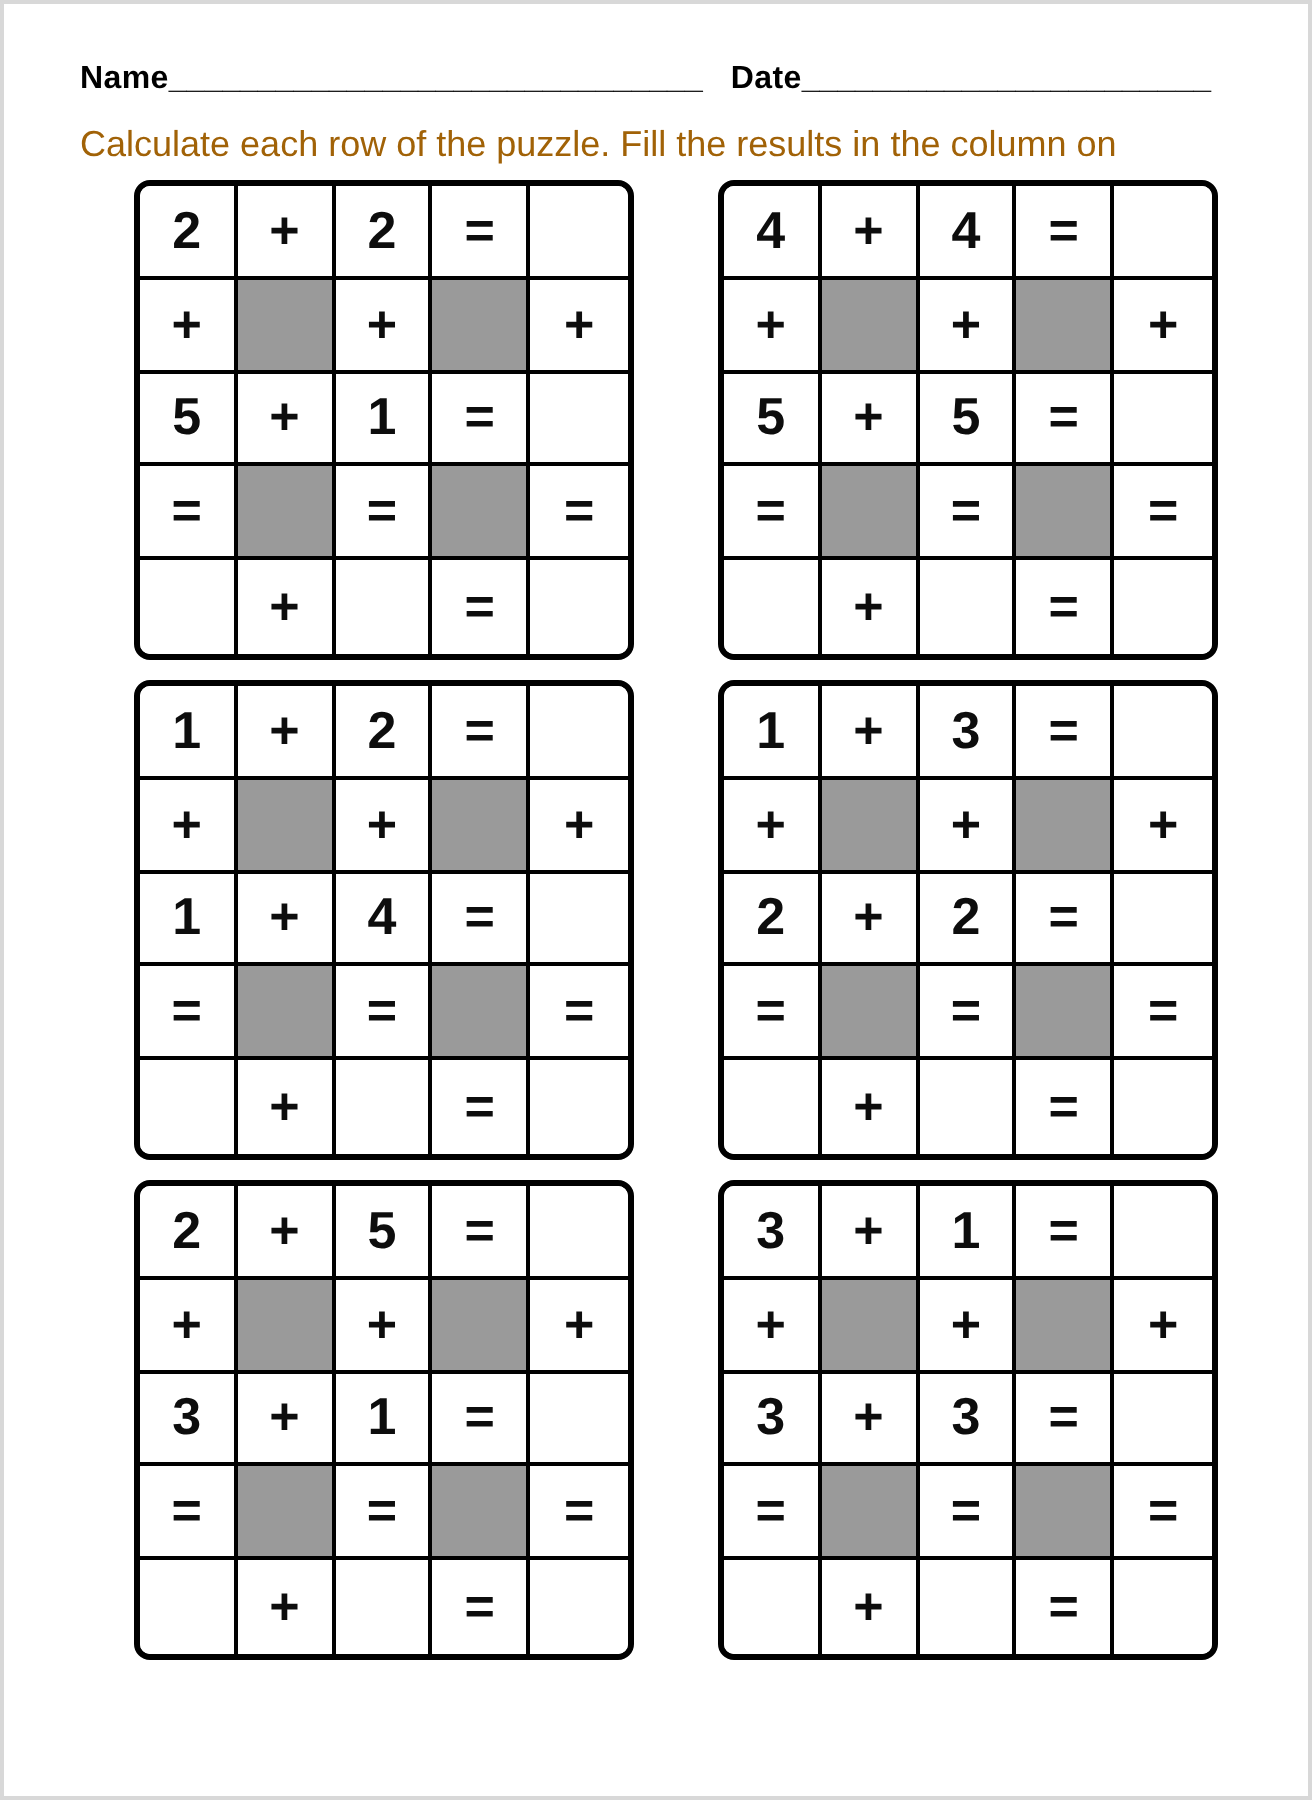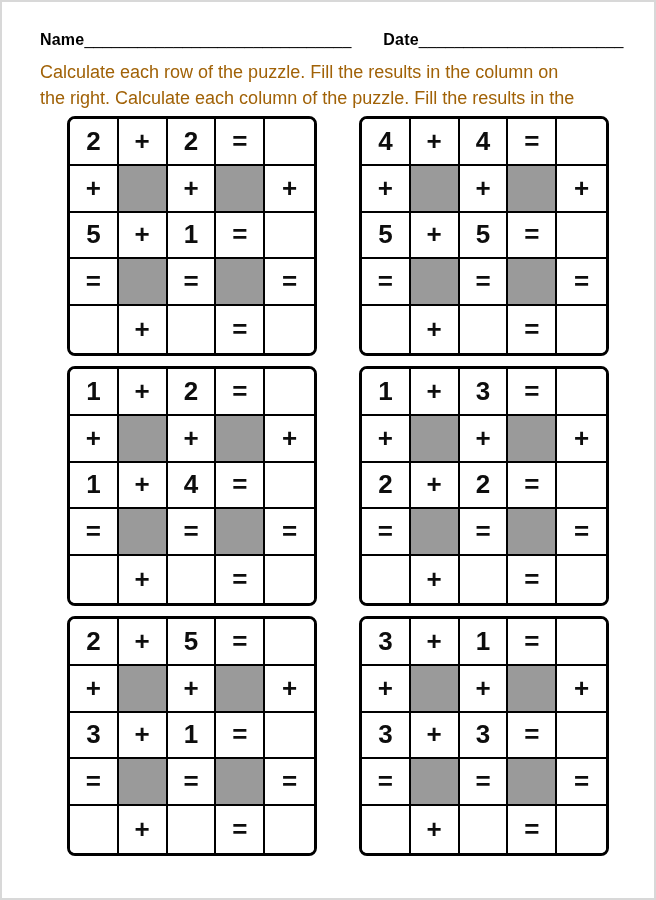--- a/index.html
+++ b/index.html
@@ -19,24 +19,24 @@
   
   .header-line {
     margin: 29px 0 0 38px;
     font-size: 16px;
     font-weight: bold;
     letter-spacing: 0.2px;
     white-space: nowrap;
     color: #000;
   }
   .fill-line {
-    font-weight: normal;
+    font-weight: bold;
     letter-spacing: 0;
   }
-  .date-label { margin-left: 32px; }
+  .date-label { margin-left: 14px; }
   
   .instructions {
     margin: 10px 0 0 38px;
     font-size: 18px;
     line-height: 26px;
     color: #a16207;
     width: 600px;
   }
   
   .puzzles {
@@ -76,21 +76,20 @@
 <body>
 
 <div class="page">
 
   <div class="header-line">
     <span>Name</span><span class="fill-line">______________________________</span><span class="date-label">Date</span><span class="fill-line">_______________________</span>
   </div>
 
   <div class="instructions">
     <div>Calculate each row of the puzzle. Fill the results in the column on</div>
-    <div>the right. Calculate each column of the puzzle. Fill the results in the</div>
   </div>
 
   <div class="puzzles">
       <div class="puzzle">
         <div class="cell">2</div>
         <div class="cell">+</div>
         <div class="cell">2</div>
         <div class="cell">=</div>
         <div class="cell last-col"></div>
         <div class="cell">+</div>

